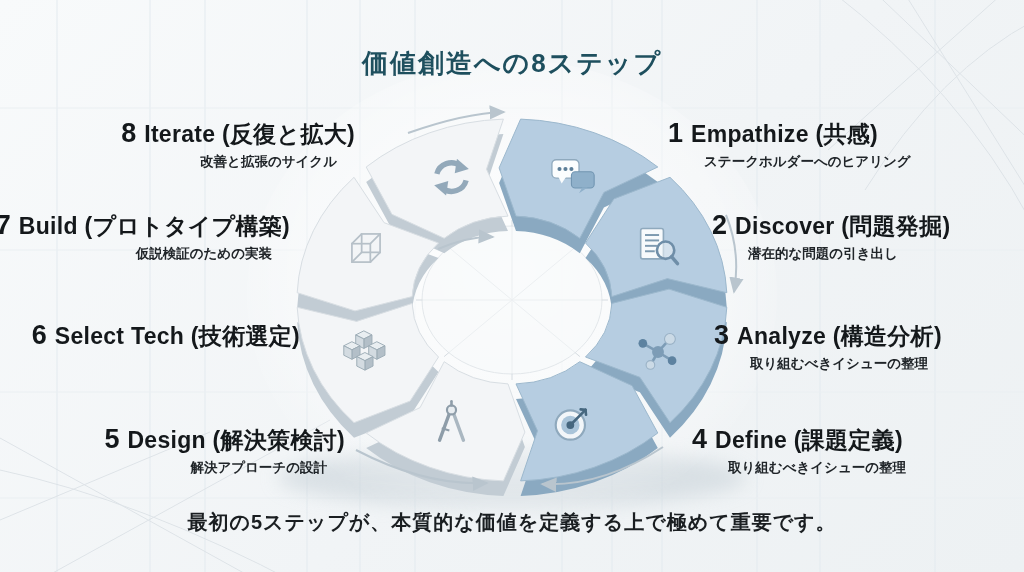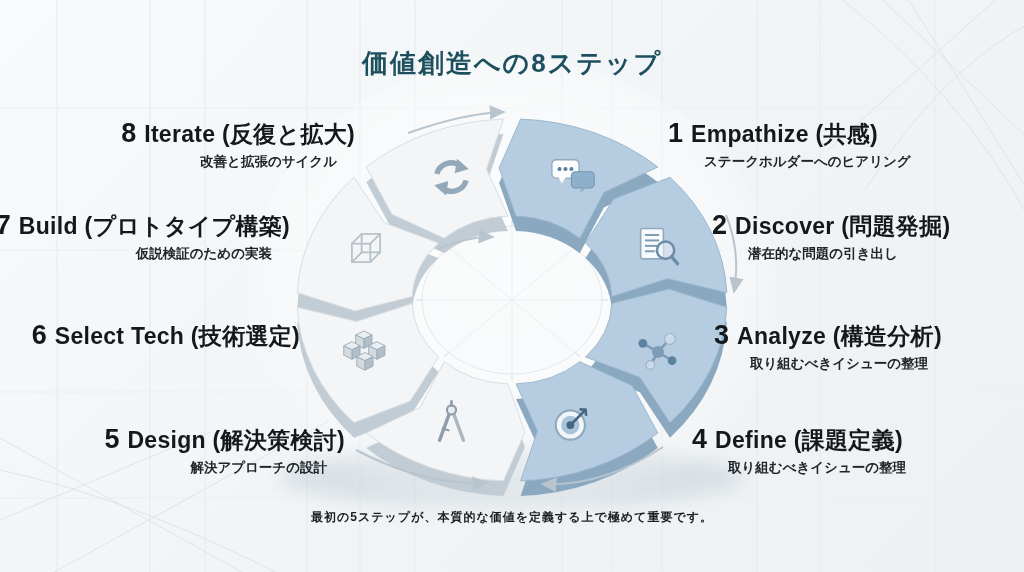--- a/index.html
+++ b/index.html
@@ -8,21 +8,21 @@
     background:linear-gradient(135deg,#f8fafb 0%,#f1f4f6 55%,#edf1f3 100%);
     font-family:"Liberation Sans","DejaVu Sans",sans-serif;
   }
   svg{position:absolute;left:0;top:0;}
   .title{
     position:absolute;top:46px;left:0;right:0;text-align:center;
     font-size:26px;font-weight:bold;color:#1e4f5e;letter-spacing:2px;z-index:5;
   }
   .footer-note{
     position:absolute;top:509px;left:0;right:0;text-align:center;
-    font-size:12px;font-weight:bold;color:#1a1e21;letter-spacing:1px;z-index:5;
+    font-size:20px;font-weight:bold;color:#1a1e21;letter-spacing:1px;z-index:5;
   }
   .step-label{position:absolute;color:#14181b;z-index:6;white-space:nowrap;}
   .step-line{display:flex;align-items:baseline;gap:8px;font-weight:bold;}
   .step-num{font-size:27px;line-height:1;}
   .step-title{font-size:23px;letter-spacing:.3px;}
   .step-desc{font-size:13.5px;font-weight:bold;margin-top:3px;color:#202529;}
   .right-side{text-align:left;}
   .right-side .step-desc{margin-left:36px;}
   .left-side{text-align:right;}
   .left-side .step-line{justify-content:flex-end;}

